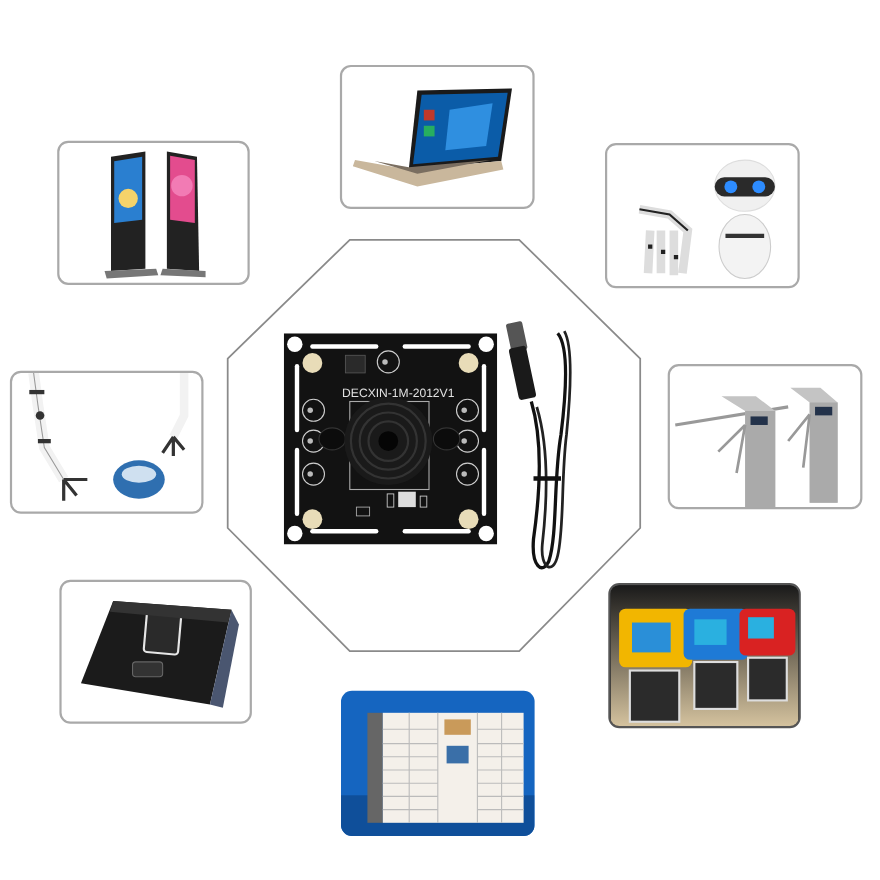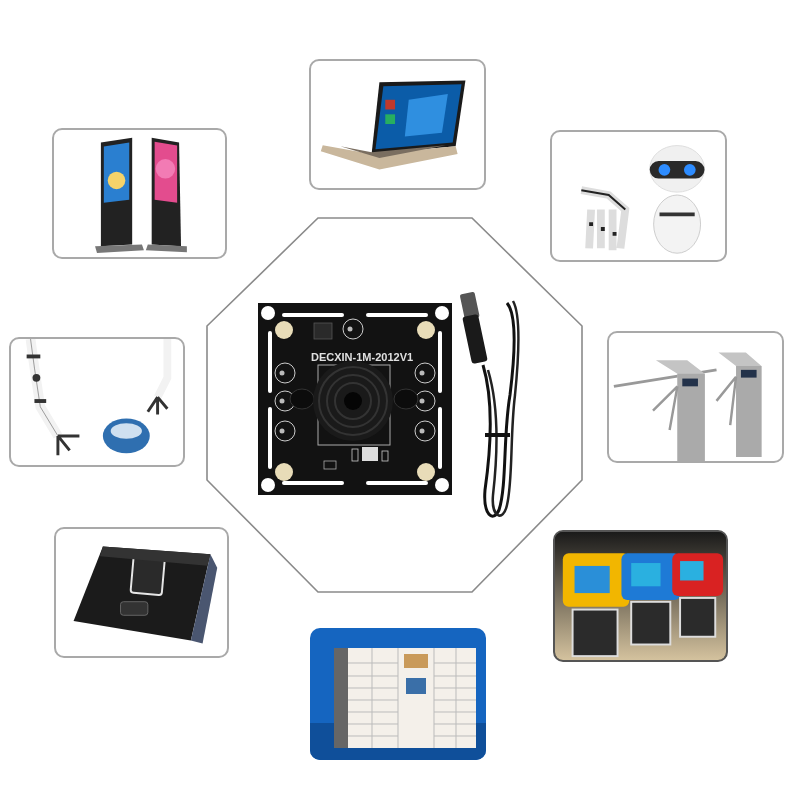--- a/index.html
+++ b/index.html
@@ -9,21 +9,21 @@
   .octagon{position:absolute;left:0;top:0;width:800px;height:800px;pointer-events:none;}
   .pcb-label{font-family:"Liberation Sans",sans-serif;}
 </style>
 </head>
 <body>
 
 <svg class="octagon" viewBox="0 0 800 800">
   <polygon points="318,218 472,218 582,326 582,480 472,592 318,592 207,480 207,326" fill="none" stroke="#8a8a8a" stroke-width="1.6"></polygon>
 </svg>
 
-<div style="position:absolute;left:258px;top:303px;width:194px;height:192px;font-weight:bold;">
+<div style="position:absolute;left:258px;top:303px;width:194px;height:192px;">
   <svg viewBox="0 0 194 192" width="194" height="192">
     <rect x="0" y="0" width="194" height="192" fill="#121212"></rect>
 
     <circle cx="10" cy="10" r="7" fill="#fff"></circle>
     <circle cx="184" cy="10" r="7" fill="#fff"></circle>
     <circle cx="10" cy="182" r="7" fill="#fff"></circle>
     <circle cx="184" cy="182" r="7" fill="#fff"></circle>
 
     <rect x="24" y="10" width="62" height="4" rx="2" fill="#fff"></rect>
     <rect x="108" y="10" width="62" height="4" rx="2" fill="#fff"></rect>

